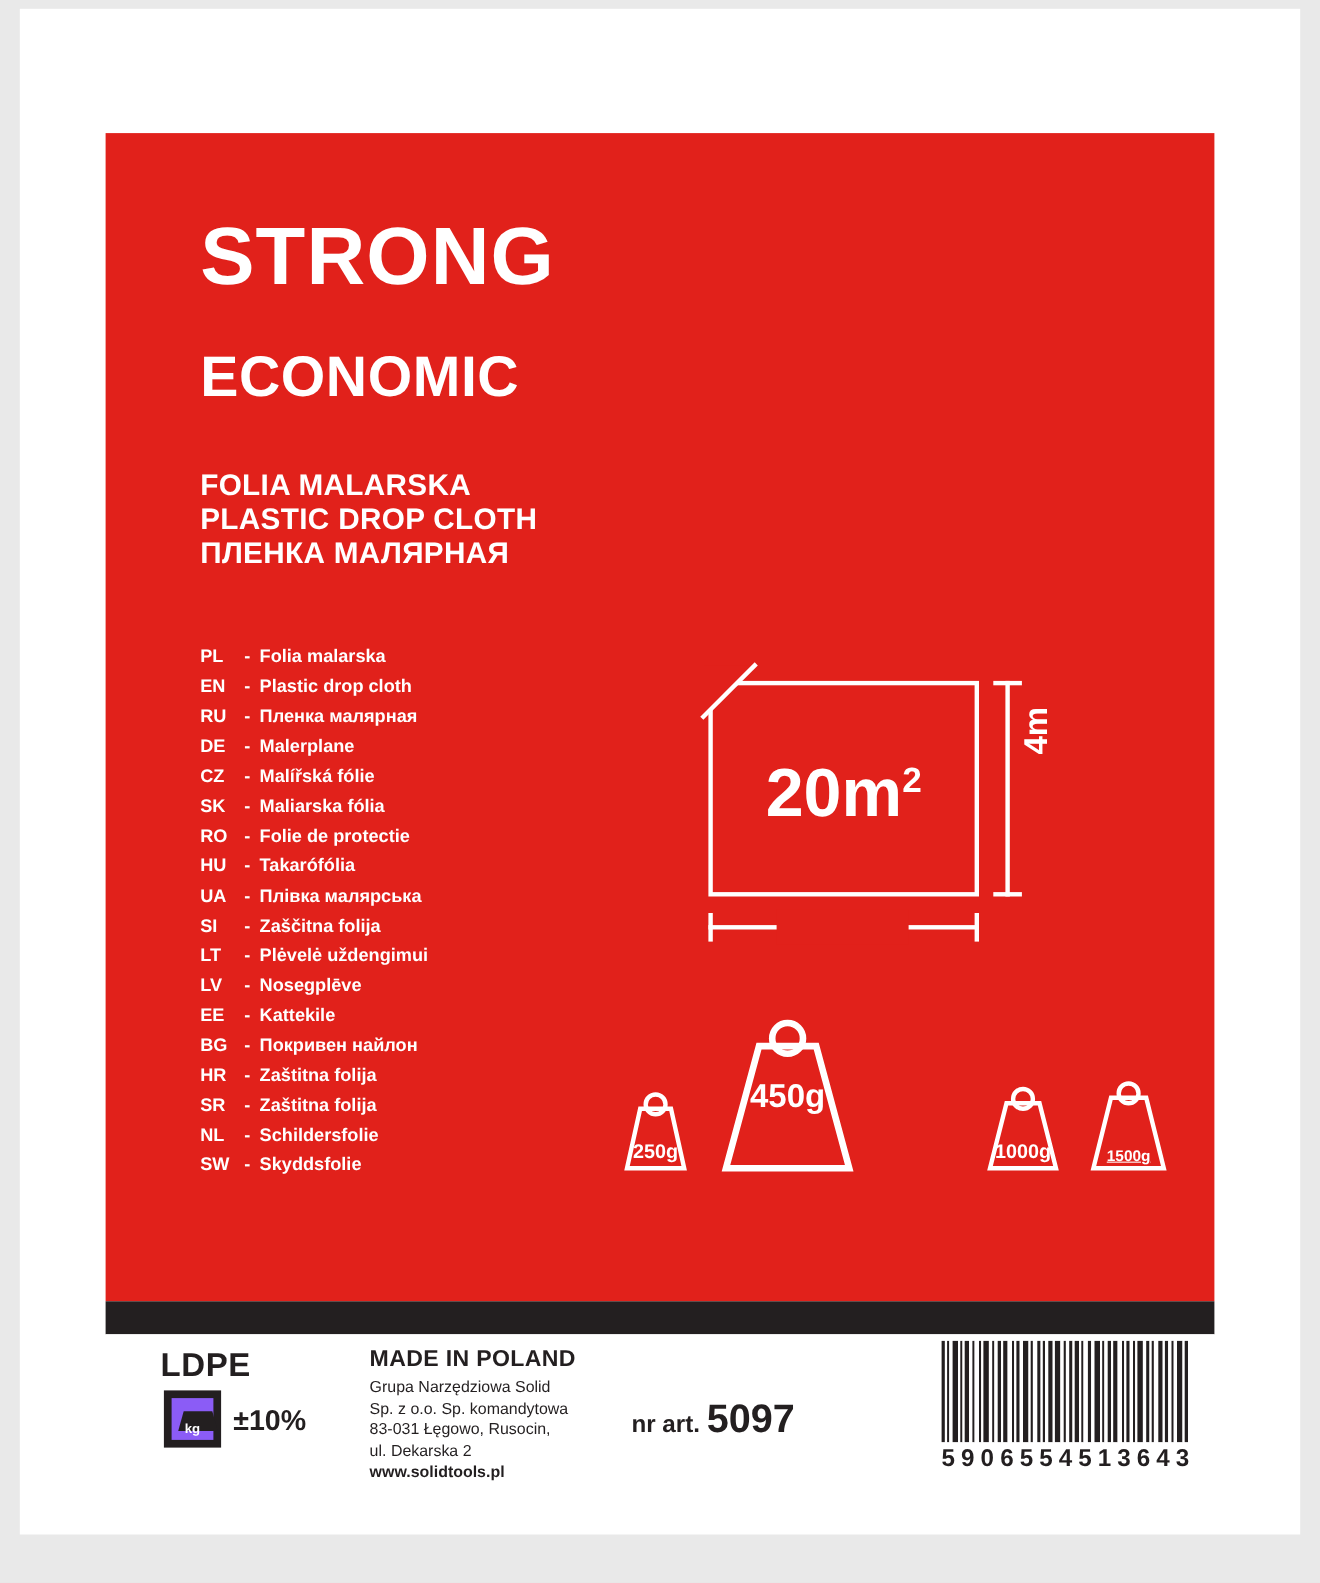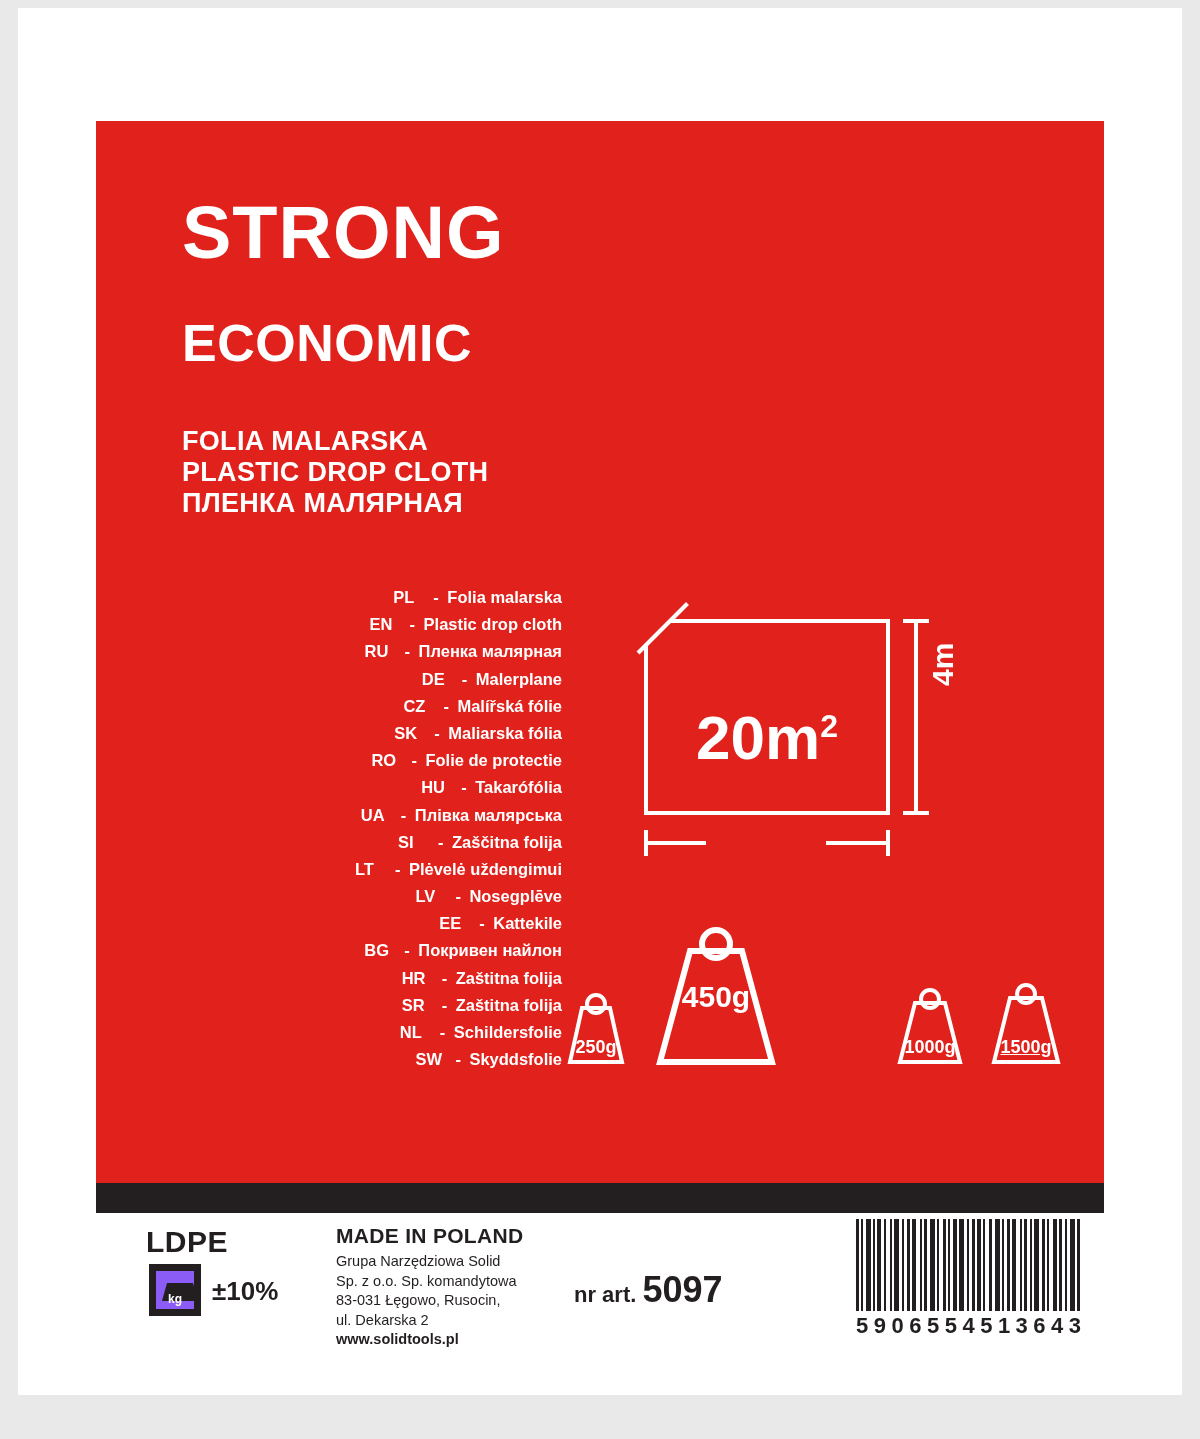--- a/index.html
+++ b/index.html
@@ -96,21 +96,20 @@
     width: 380px;
   }
   .lang-row {
     display: flex;
     align-items: baseline;
     height: 27.2px;
     color: #ffffff;
     font-size: 16.5px;
     font-weight: bold;
     white-space: nowrap;
-    justify-content: flex-end;
   }
   .lang-code {
     width: 40px;
     display: inline-block;
   }
   .lang-dash {
     width: 14px;
     display: inline-block;
   }
 
@@ -153,21 +152,20 @@
   .area-text {
     position: absolute;
     left: 8px;
     top: 90px;
     width: 246px;
     text-align: center;
     color: #ffffff;
     font-size: 62px;
     font-weight: bold;
     line-height: 1;
-    margin-top: 16px;
   }
   .area-sup {
     font-size: 32px;
     vertical-align: super;
   }
   .dim-v {
     position: absolute;
     left: 278px;
     top: 18px;
     width: 4px;
@@ -512,21 +510,21 @@
             <path d="M29 34 L59 34 L74 93 L14 93 Z" fill="none" stroke="#ffffff" stroke-width="4"></path>
           </svg>
           <span class="label-txt" style="font-size:18px;">1000g</span>
         </div>
 
         <div class="weight" style="left:424px; width:92px; height:102px;">
           <svg width="92" height="102" viewBox="0 0 92 102">
             <circle cx="46" cy="30" r="9" fill="none" stroke="#ffffff" stroke-width="4"></circle>
             <path d="M30 34 L62 34 L78 98 L14 98 Z" fill="none" stroke="#ffffff" stroke-width="4"></path>
           </svg>
-          <span class="label-txt" style="font-size:18px;text-decoration:underline;">1500g</span>
+          <span class="label-txt" style="font-size:14px;text-decoration:underline;">1500g</span>
         </div>
       </div>
     </div>
 
     <div class="black-bar"></div>
 
     <div class="white-footer"></div>
 
     <div class="ldpe">LDPE</div>
     <div class="kg-box">

